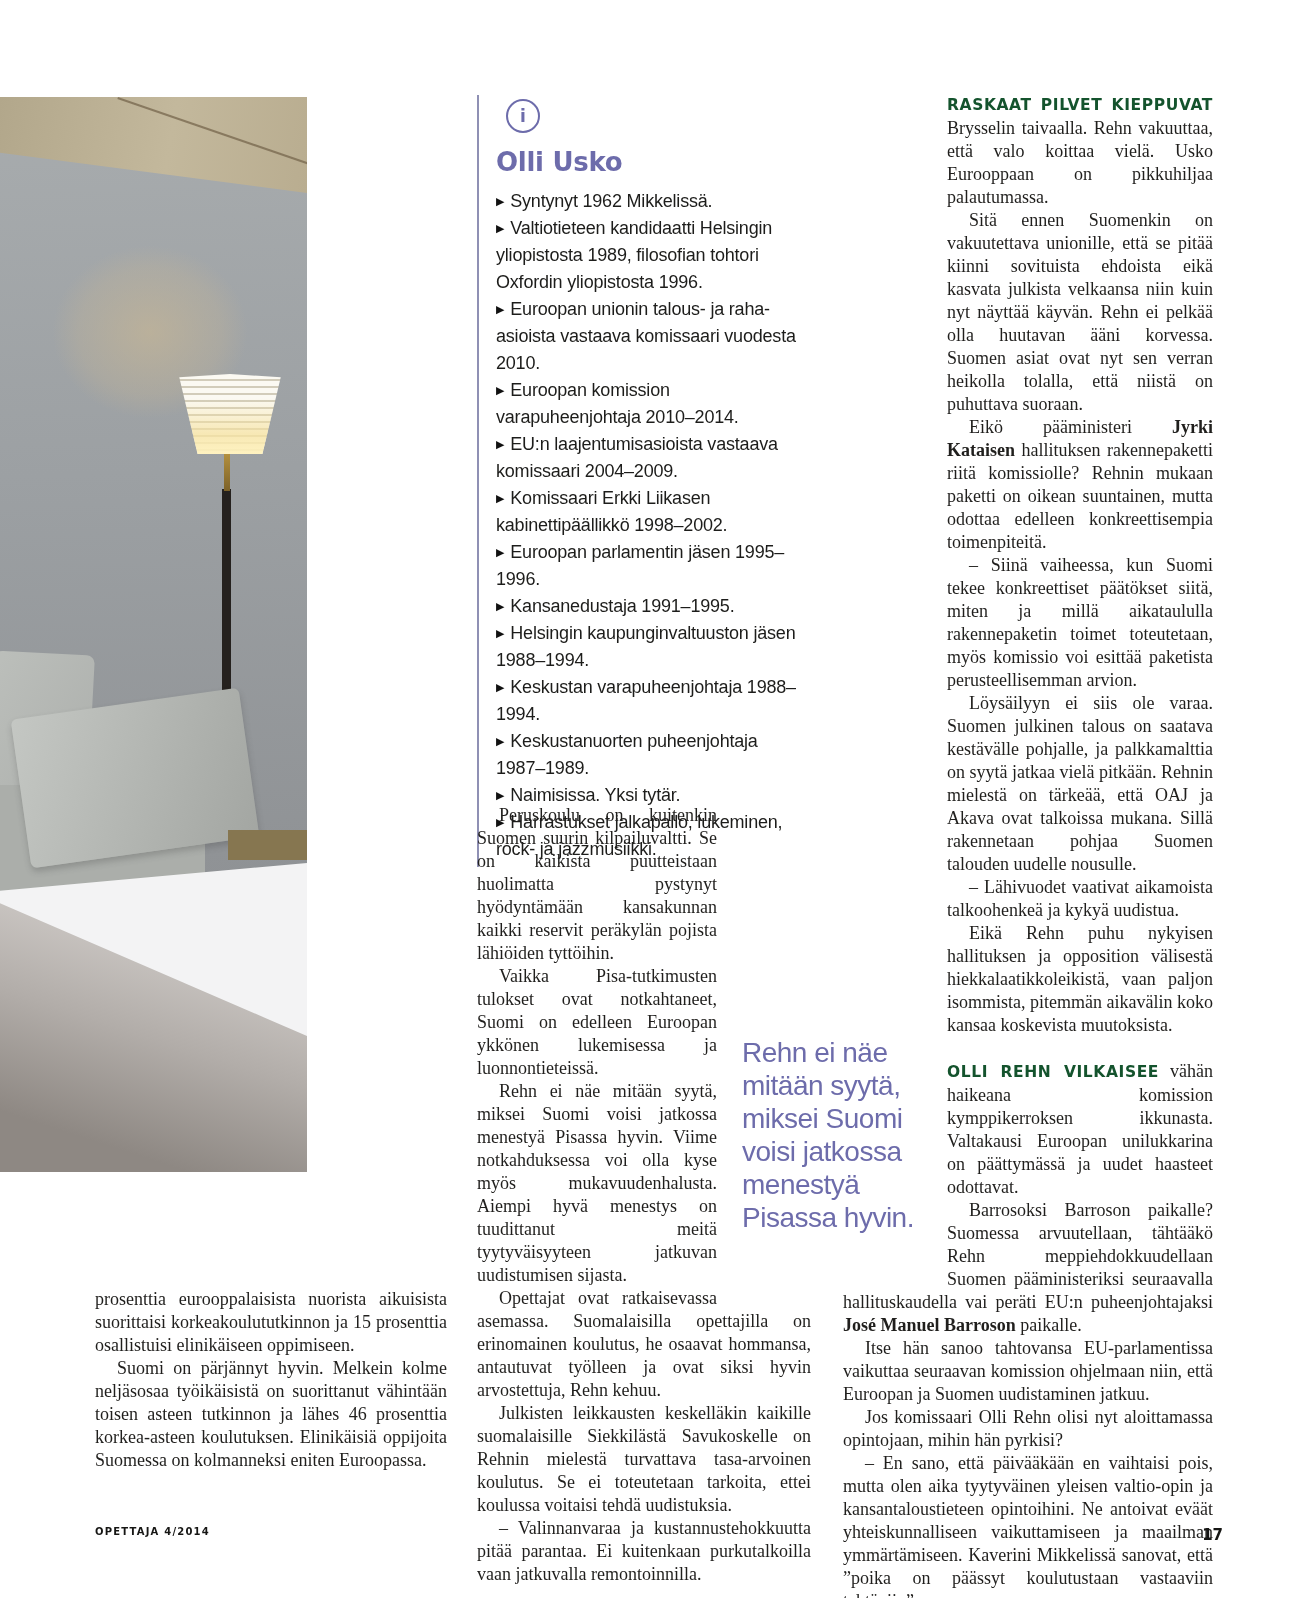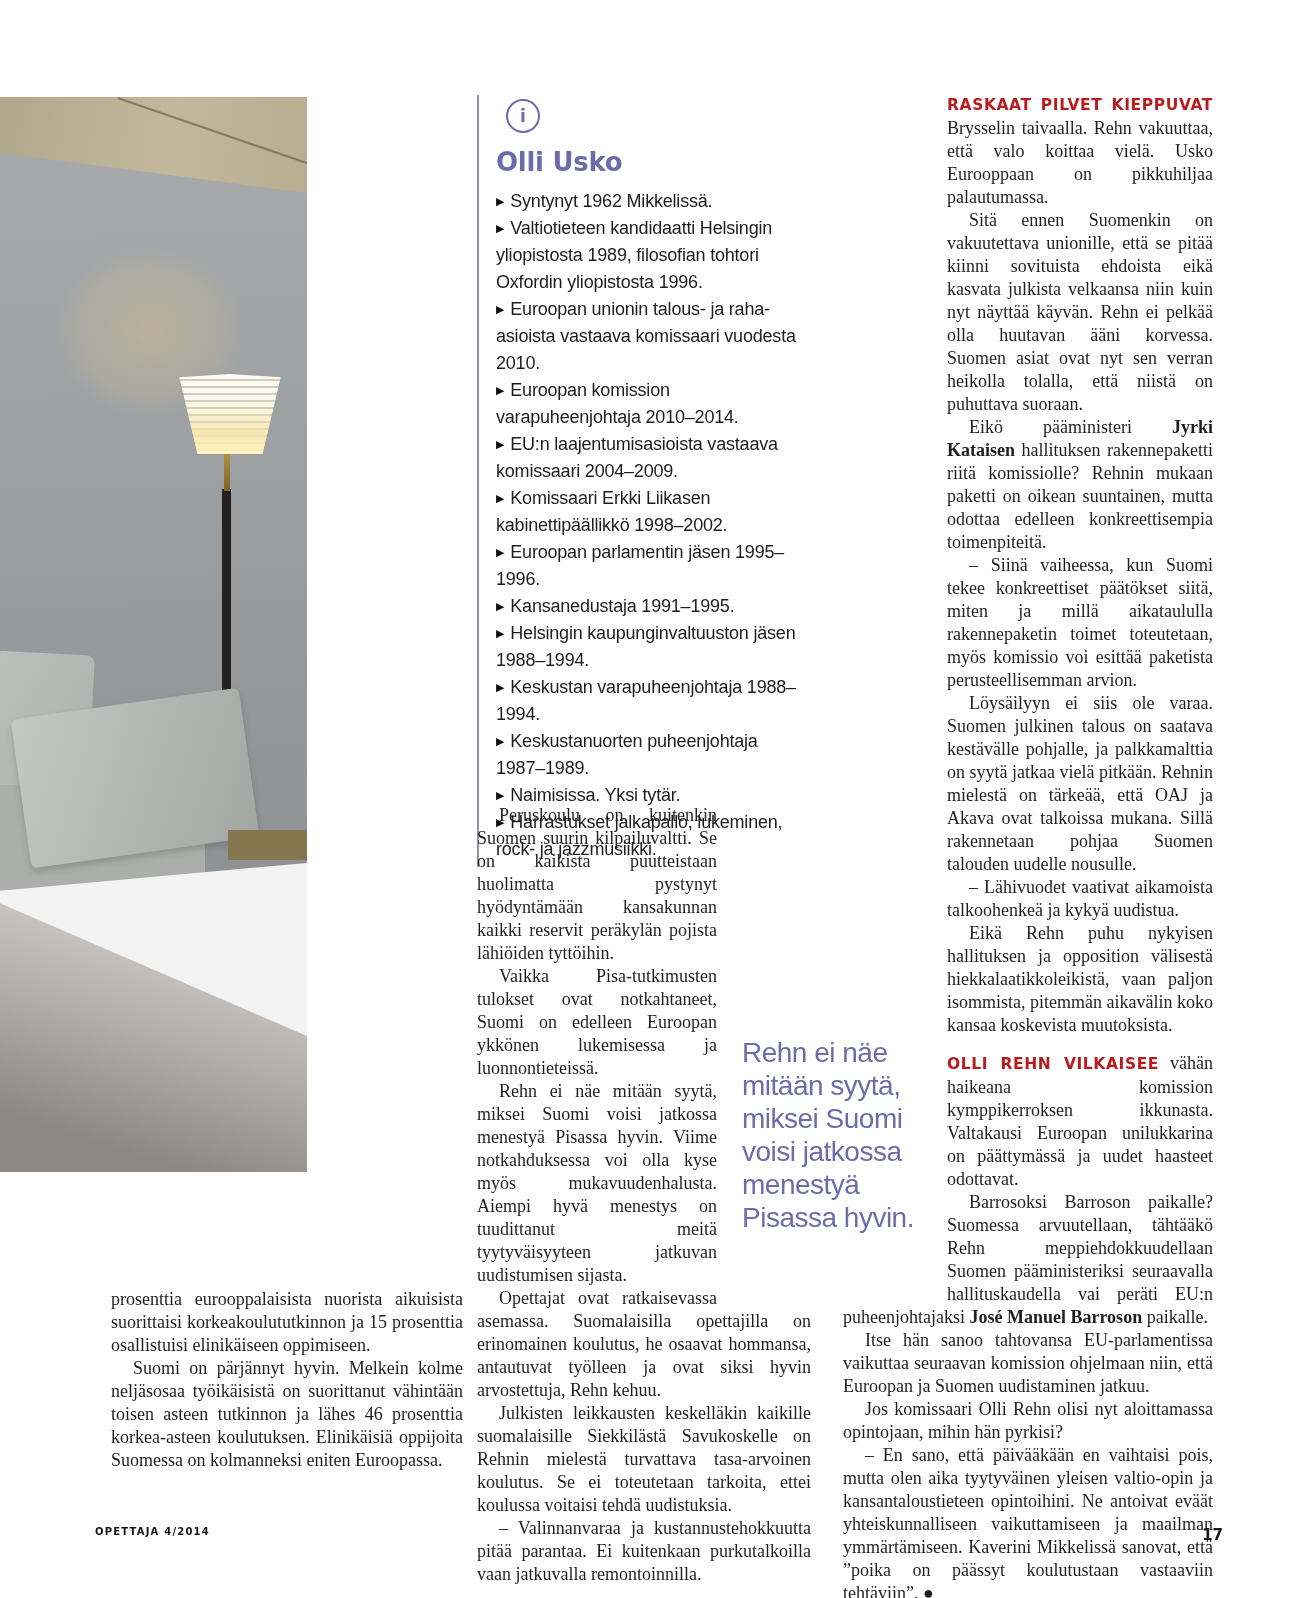--- a/index.html
+++ b/index.html
@@ -52,24 +52,24 @@
   .infobox h2{margin:14px 0 11px 0; font-family:"DejaVu Sans",sans-serif; font-weight:bold;
     font-size:26px; color:#6d6cab; letter-spacing:-0.3px;}
   .info-item{margin:0; font-family:"Liberation Sans",sans-serif; font-size:18px; line-height:27px;
     color:#1d1d1b; letter-spacing:-0.2px;}
   .info-item .arrow{font-size:11px; vertical-align:2px; margin-right:6px; color:#111;}
 
   
   .col{position:absolute; font-size:18px; line-height:23px; text-align:justify; color:#201f1d;}
   .col p{margin:0;}
   .col p.indent{text-indent:22px;}
-  .col p.section-gap{margin-top:15px;}
+  .col p.section-gap{margin-top:23px;}
   .lead{font-family:"DejaVu Sans",sans-serif; font-weight:bold; font-size:15.5px;
-    letter-spacing:0.6px; color:#b91c1c;}
-  .left-col{left:95px; top:1288px; width:352px;margin-left:16px;}
+    letter-spacing:0.6px; color:#14532d;}
+  .left-col{left:95px; top:1288px; width:352px;}
   .mid-col{left:477px; top:804px; width:334px;}
   .right-col{left:843px; top:93px; width:370px;}
   .pq-spacer-right{float:right; width:94px; height:265px; margin-top:240px;}
   .pq-spacer-left{float:left; width:104px; height:258px; margin-top:935px;}
 
   
   .pull-quote{position:absolute; left:742px; top:1036px; width:190px;
     font-family:"Liberation Sans",sans-serif; font-size:28px; line-height:33px;
     color:#6d6cab; letter-spacing:-0.5px;}
 

